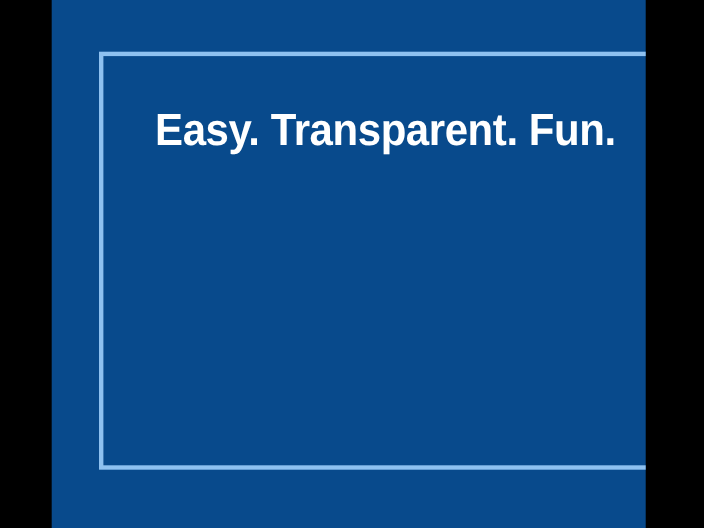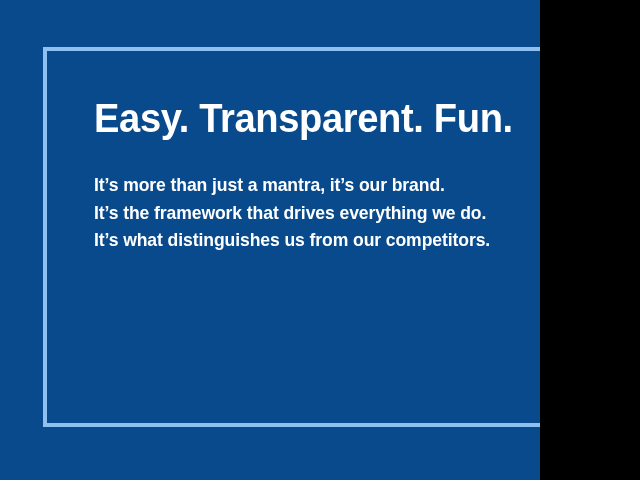--- a/index.html
+++ b/index.html
@@ -8,20 +8,21 @@
     padding: 0;
     background: #000;
   }
   #slide {
     position: relative;
     width: 540px;
     height: 480px;
     overflow: hidden;
     background: #084a8c;
     font-family: "Liberation Sans", "DejaVu Sans", sans-serif;
+    margin-left: 47px;
     -webkit-font-smoothing: antialiased;
   }
   
   #frame {
     position: absolute;
     left: 43px;
     top: 47px;
     width: 552px;
     height: 380px;
     border: 4px solid #8ec1f0;
@@ -85,21 +86,16 @@
 <body>
 
 <div id="slide" style="background: rgb(8, 74, 140);">
 
   <div id="frame" style="border-color: rgb(142, 193, 240);"></div>
 
   <div id="content">
 
     <div class="headline" style="color: rgb(255, 255, 255);">Easy. Transparent. Fun.</div>
 
-    <div class="body-block">
-      <div class="body-line" style="color: rgb(255, 255, 255);">It’s more than just a mantra, it’s our brand.</div>
-      <div class="body-line" style="color: rgb(255, 255, 255);">It’s the framework that drives everything we do.</div>
-      <div class="body-line" style="color: rgb(255, 255, 255);">It’s what distinguishes us from our competitors.</div>
-    </div>
 
 
   </div>
 </div>
 
 </body></html>

